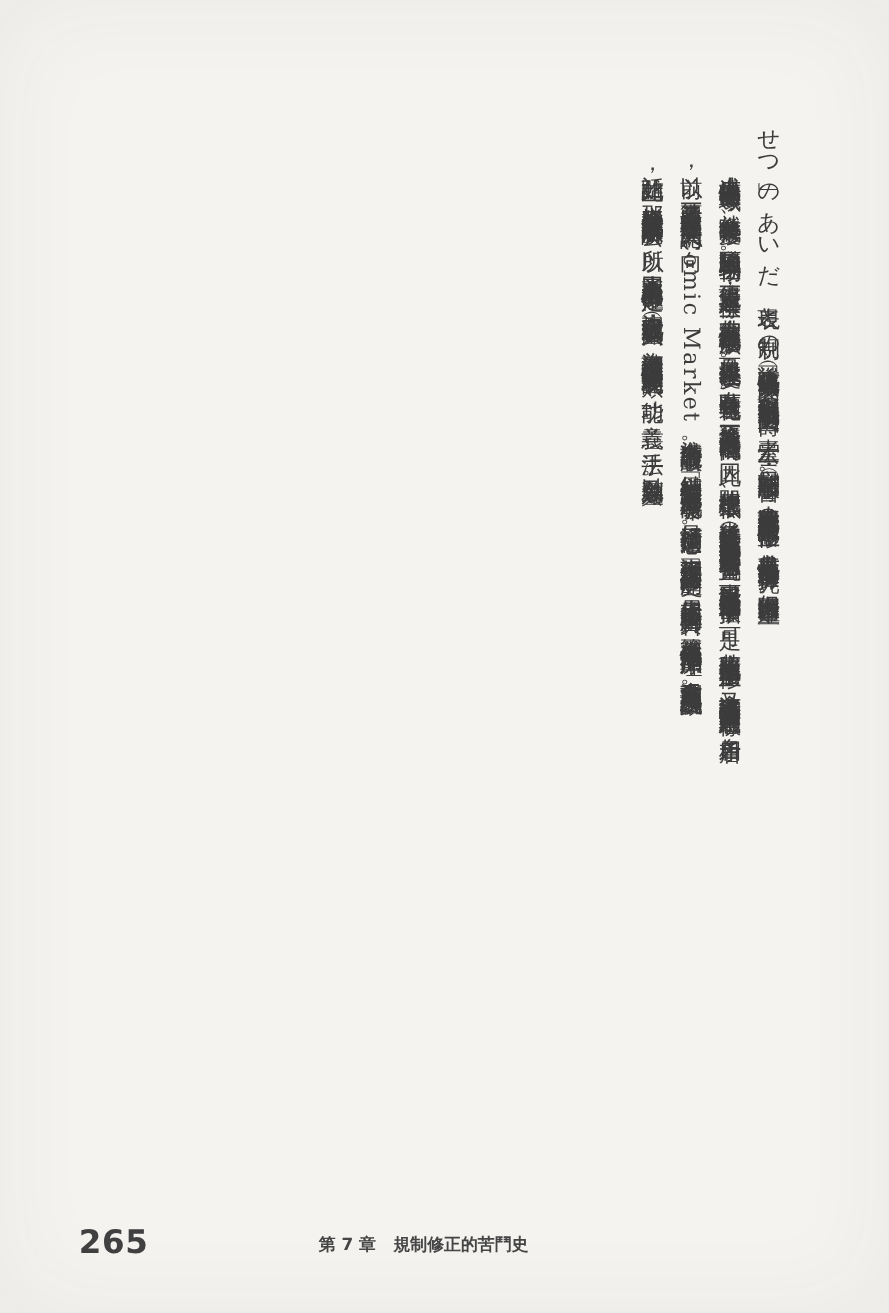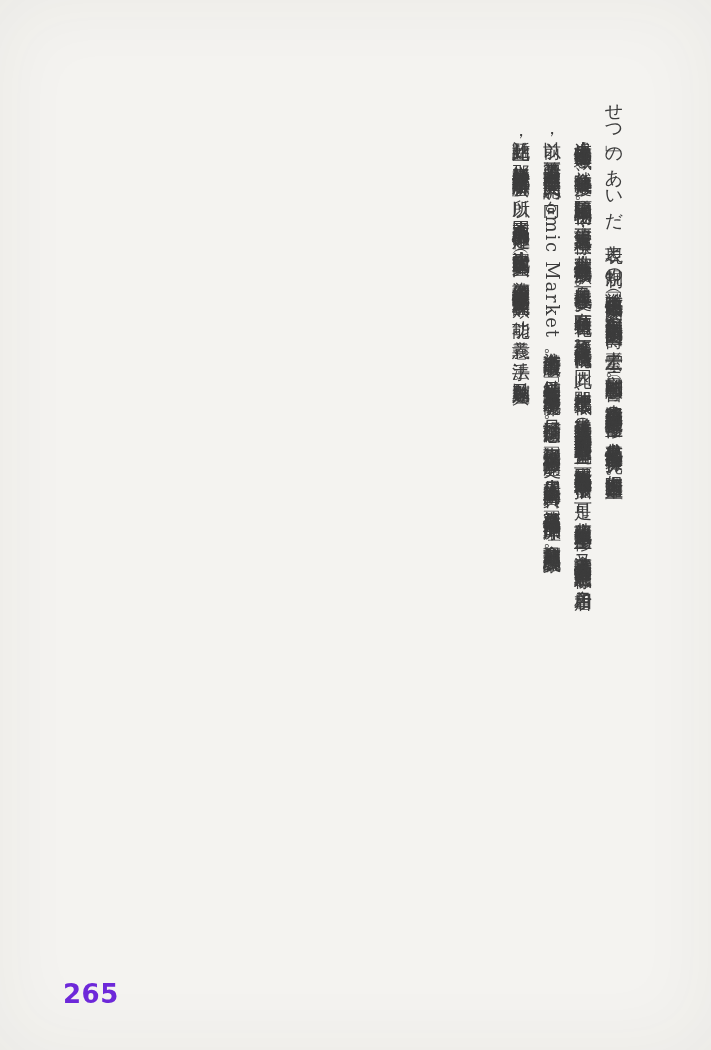--- a/index.html
+++ b/index.html
@@ -48,21 +48,21 @@
     letter-spacing: 1.8px;
   }
   .page-number {
     position: absolute;
     left: 63px;
     top: 979px;
     font-family: "DejaVu Sans", "Liberation Sans", sans-serif;
     font-weight: bold;
     font-size: 26px;
     letter-spacing: 0.5px;
-    color: #6d28d9;
+    color: #404040;
     text-align: center;
   }
   .chapter-ref {
     position: absolute;
     left: 255px;
     top: 987px;
     font-family: "DejaVu Sans", "Liberation Sans", sans-serif;
     font-weight: bold;
     font-size: 13.5px;
     color: #454545;
@@ -79,14 +79,15 @@
 
   <main class="article">
     <p class="para first"><span>せつ」のあいだ</span><span class="tsp"></span><span>表現と規制の戦後攻防史（色情與「猥褻」之間</span><span class="tsp"></span><span>表現與規制的戰後攻防史）』（園田壽、臺宏士／二〇一六・朝日新聞出版）等書。本章將就表現管制的子議題（子集）「性器修正」，尤其是男性性器官的修正進行探究，但實際上卻困難重重。</span></p>
     <p class="para">成人漫畫中的性器修正等領域，就像會隨著時代變形、流動的阿米巴式神祕生物。儘管表現上看起來一樣，其實卻一直在緩慢地改變形狀，而且連效果也在改變。有時甚至會透明化。修正基準就像波浪一樣時高時低。因此，即使想把標準最低、幾乎接近無修正時代（甚至也有真的無修正時代）之圖片資料刊載在研究書上，也可能因為不符現代的修正基準而被擋下。可是，若依照現代的修正基準加上修正，又會讓讀者搞不清楚當時的基準到底是怎樣，自相矛盾。</p>
     <p class="para"><span>以前，筆者曾為了出版一本整理了「修正」歷史的同人誌，向</span><span class="latin">Comic Market</span><span>準備會請教能否出版。結果卻被告知「無修正圖片不加上修正就不能發布」，只好打消了這個念頭。沒想到為了精準探討「修正」的歷史，居然得用上不精準的圖片資料，簡直就像是色情修正的「測不準原理」，竟會遇到如此不可思議的現象。</span></p>
     <p class="para">話雖如此，那樣一來將會變成連解說都沒辦法解說下去。所以，本回為了避免那樣的不確定性，決定配合模式圖（如下頁圖），為讀者們解說成人漫畫中性器「修正」表現的種類、功能、意義、手法、以及類別等差異。</p>
   </main>
 
   <div class="page-number">265</div>
 
+  <div class="chapter-ref"><span>第 7 章</span><span class="chapter-title">規制修正的苦鬥史</span></div>
 
 </div>
 
 </body></html>

